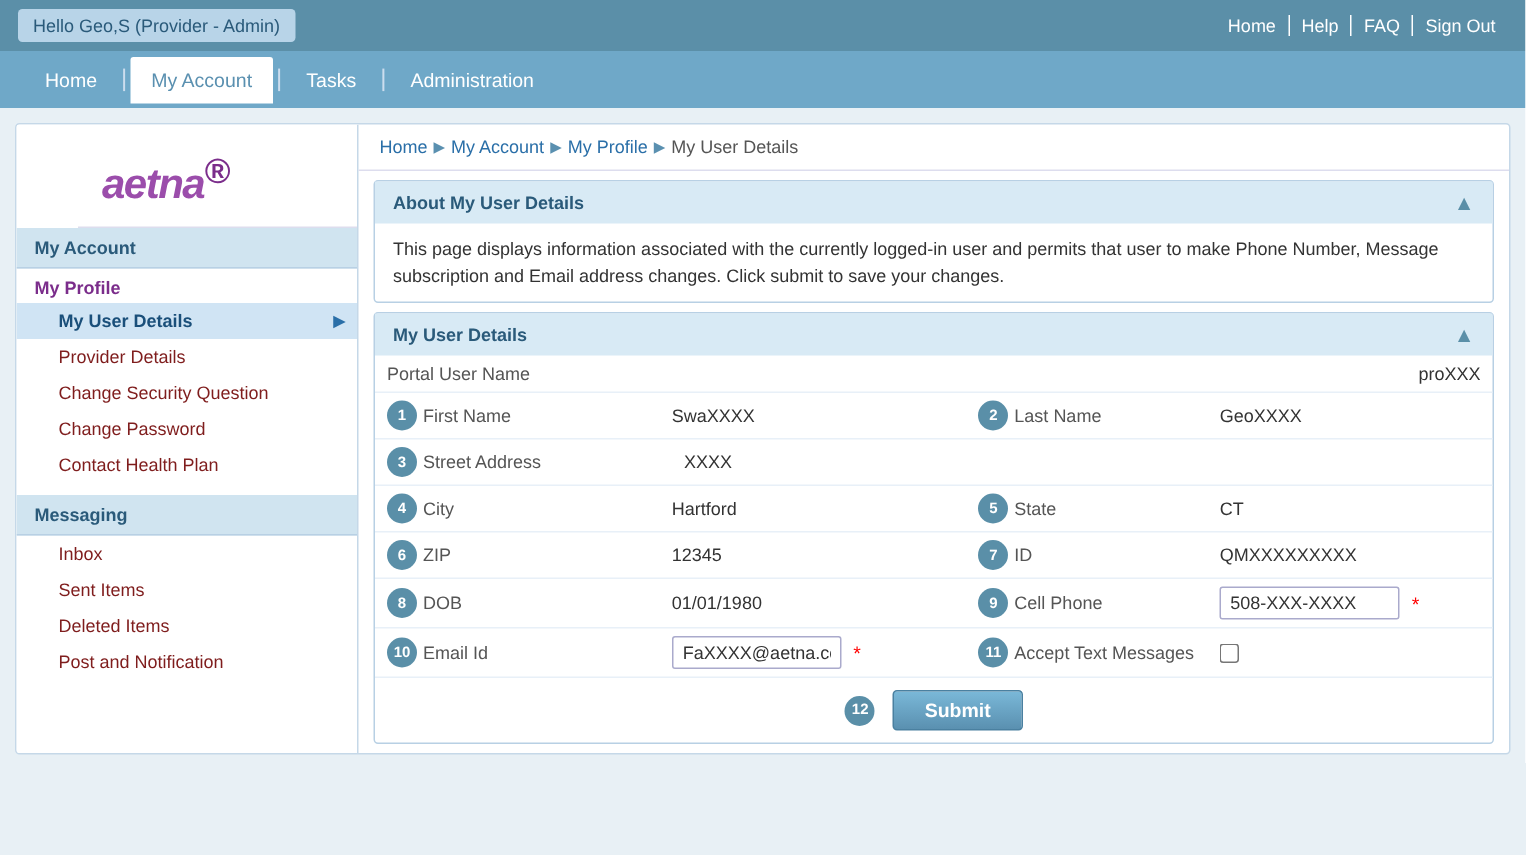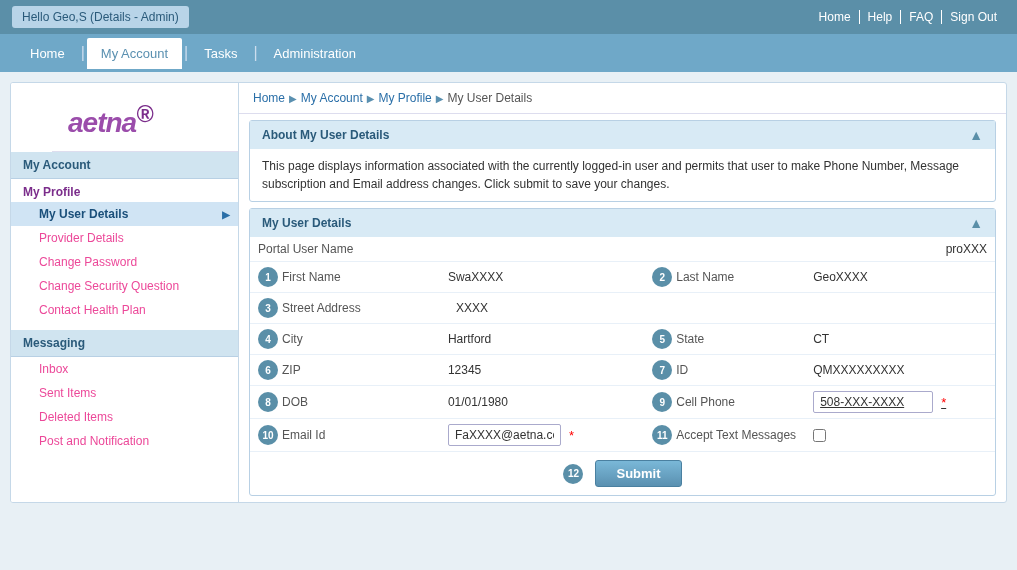--- a/index.html
+++ b/index.html
@@ -102,21 +102,21 @@
     .sidebar-subsection-title {
       color: #7b2d8b;
       font-weight: bold;
       font-size: 12px;
       padding: 6px 12px 3px;
     }
     .sidebar-item {
       display: flex;
       align-items: center;
       padding: 5px 12px 5px 20px;
-      color: #ec4899;
+      color: #7f1d1d;
       font-size: 12px;
       cursor: pointer;
       position: relative;
     }
     .sidebar-item.active {
       background: #d0e4f4;
       color: #1a4f7a;
       font-weight: bold;
     }
     .sidebar-item.active::after {
@@ -254,21 +254,21 @@
     }
     .form-col-value {
       color: #333;
       font-size: 12px;
     }
   </style>
 </head>
 <body>
 
 <div class="top-bar">
-  <div class="top-bar-greeting">Hello Geo,S (Details - Admin)</div>
+  <div class="top-bar-greeting">Hello Geo,S (Provider - Admin)</div>
   <div class="top-bar-links">
     <a>Home</a>
     <a>Help</a>
     <a>FAQ</a>
     <a>Sign Out</a>
   </div>
 </div>
 
 <div class="nav-bar">
   <a>Home</a>
@@ -292,24 +292,24 @@
       <div class="sidebar-section-title">My Account</div>
       <div class="sidebar-subsection-title">My Profile</div>
 
       <div class="sidebar-item active" style="padding-left:28px; position:relative;">
         <span>My User Details</span>
       </div>
       <div class="sidebar-item" style="padding-left:28px;">
         <span>Provider Details</span>
       </div>
       <div class="sidebar-item" style="padding-left:28px;">
+        <span>Change Security Question</span>
+      </div>
+      <div class="sidebar-item" style="padding-left:28px;">
         <span>Change Password</span>
-      </div>
-      <div class="sidebar-item" style="padding-left:28px;">
-        <span>Change Security Question</span>
       </div>
       <div class="sidebar-item" style="padding-left:28px;">
         <span>Contact Health Plan</span>
       </div>
 
       <div class="sidebar-section-title" style="margin-top:8px;">Messaging</div>
       <div class="sidebar-item" style="padding-left:28px;">
         <span>Inbox</span>
       </div>
       <div class="sidebar-item" style="padding-left:28px;">
@@ -424,21 +424,21 @@
             <span class="num-circle">8</span>
             <span class="form-col-label">DOB</span>
           </div>
           <div class="form-col" style="flex:1.3;">
             <span class="form-col-value">01/01/1980</span>
           </div>
           <div class="form-col" style="flex:1; position:relative;">
             <span class="num-circle">9</span>
             <span class="form-col-label">Cell Phone</span>
           </div>
-          <div class="form-col" style="flex:1.2; gap:4px;text-decoration:underline;">
+          <div class="form-col" style="flex:1.2; gap:4px;">
             <input type="text" style="width: 120px;" value="508-XXX-XXXX">
             <span class="required-star">*</span>
           </div>
         </div>
 
         <div class="form-row">
           <div class="form-col" style="flex:1.2; position:relative;">
             <span class="num-circle">10</span>
             <span class="form-col-label">Email Id</span>
           </div>

